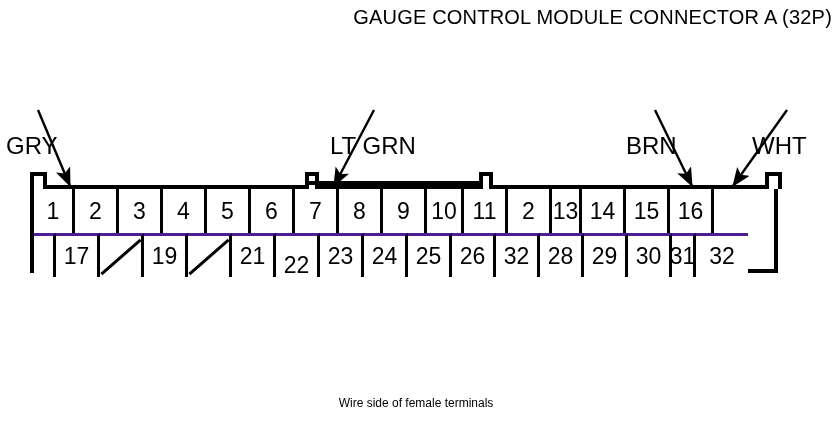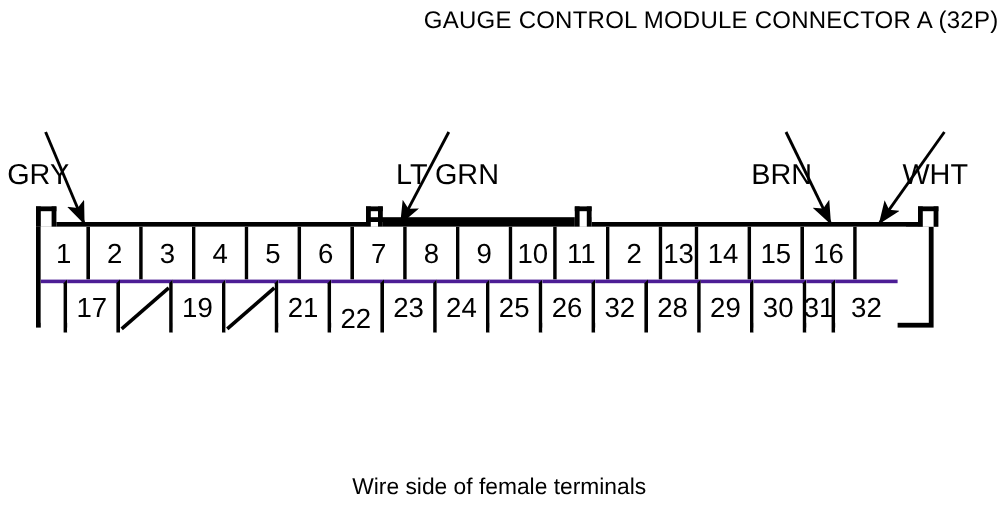--- a/index.html
+++ b/index.html
@@ -28,21 +28,21 @@
     font-size: 20px;
     letter-spacing: 0.2px;
     white-space: nowrap;
   }
   .diagram-caption {
     position: absolute;
     left: 0;
     top: 396px;
     width: 832px;
     text-align: center;
-    font-size: 19px;
+    font-size: 12px;
     white-space: nowrap;
   }
   .wire-label {
     position: absolute;
     font-size: 24px;
     white-space: nowrap;
     margin-top: 48px;
   }
   #label-gry  { left: 6px;   top: 84px; }
   #label-ltgrn{ left: 330px; top: 84px; }

